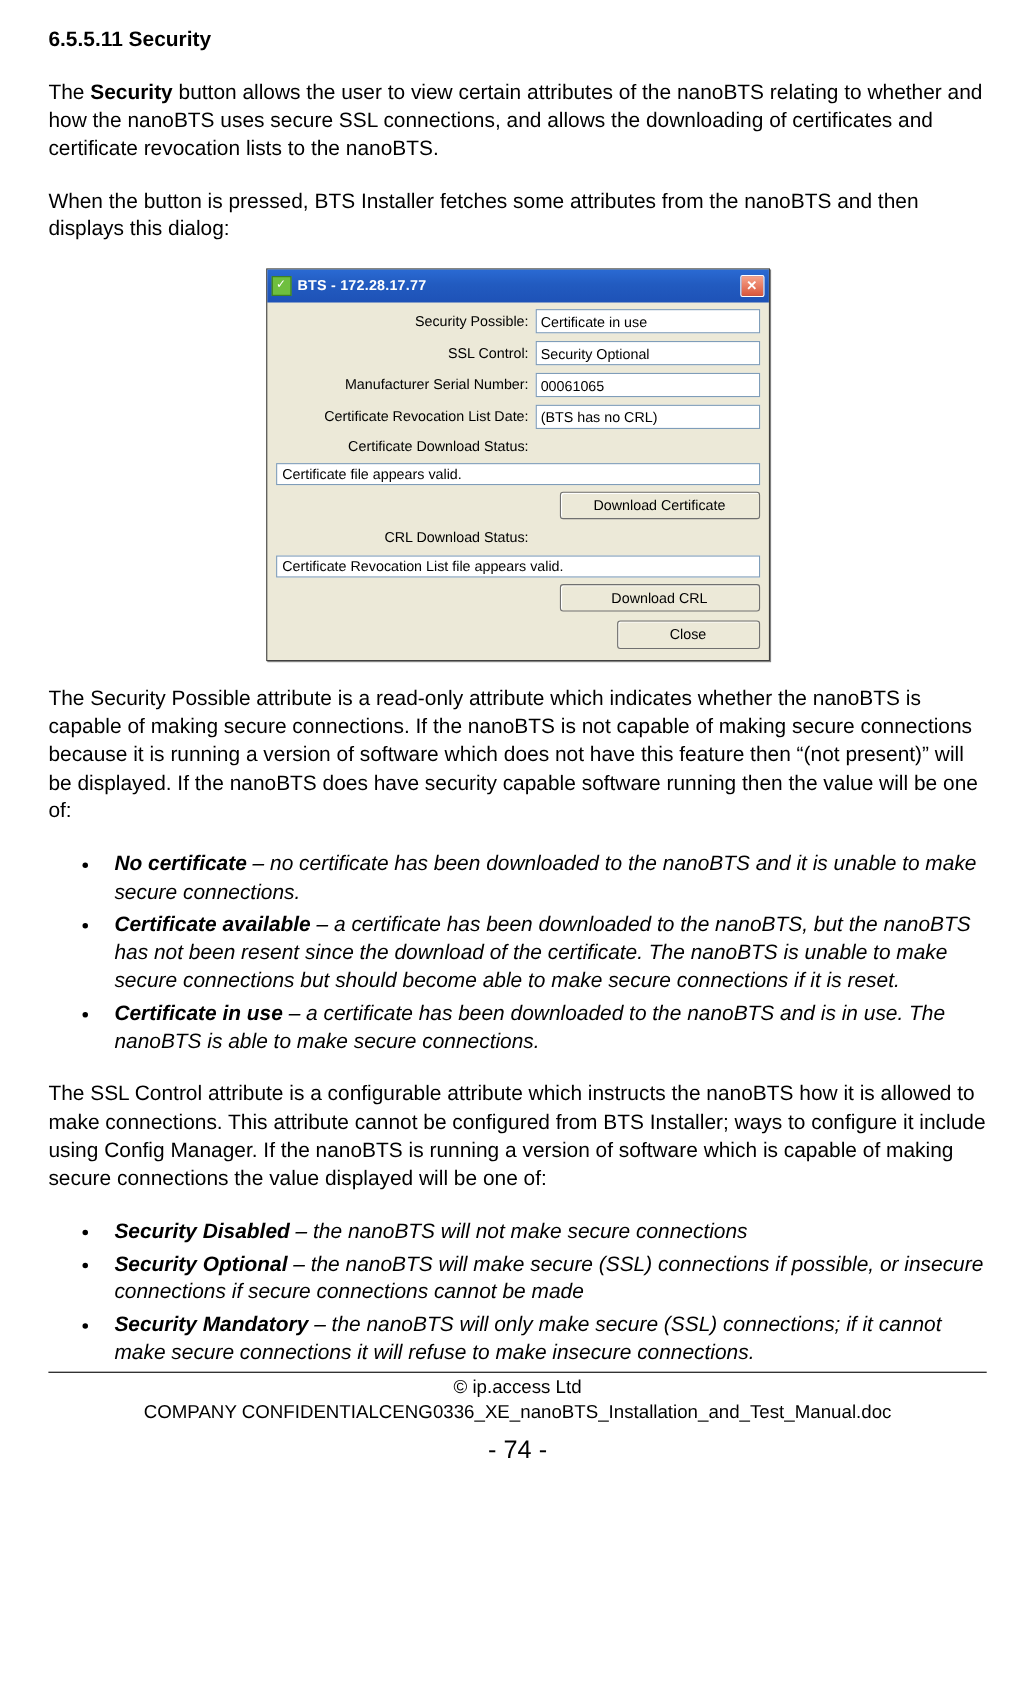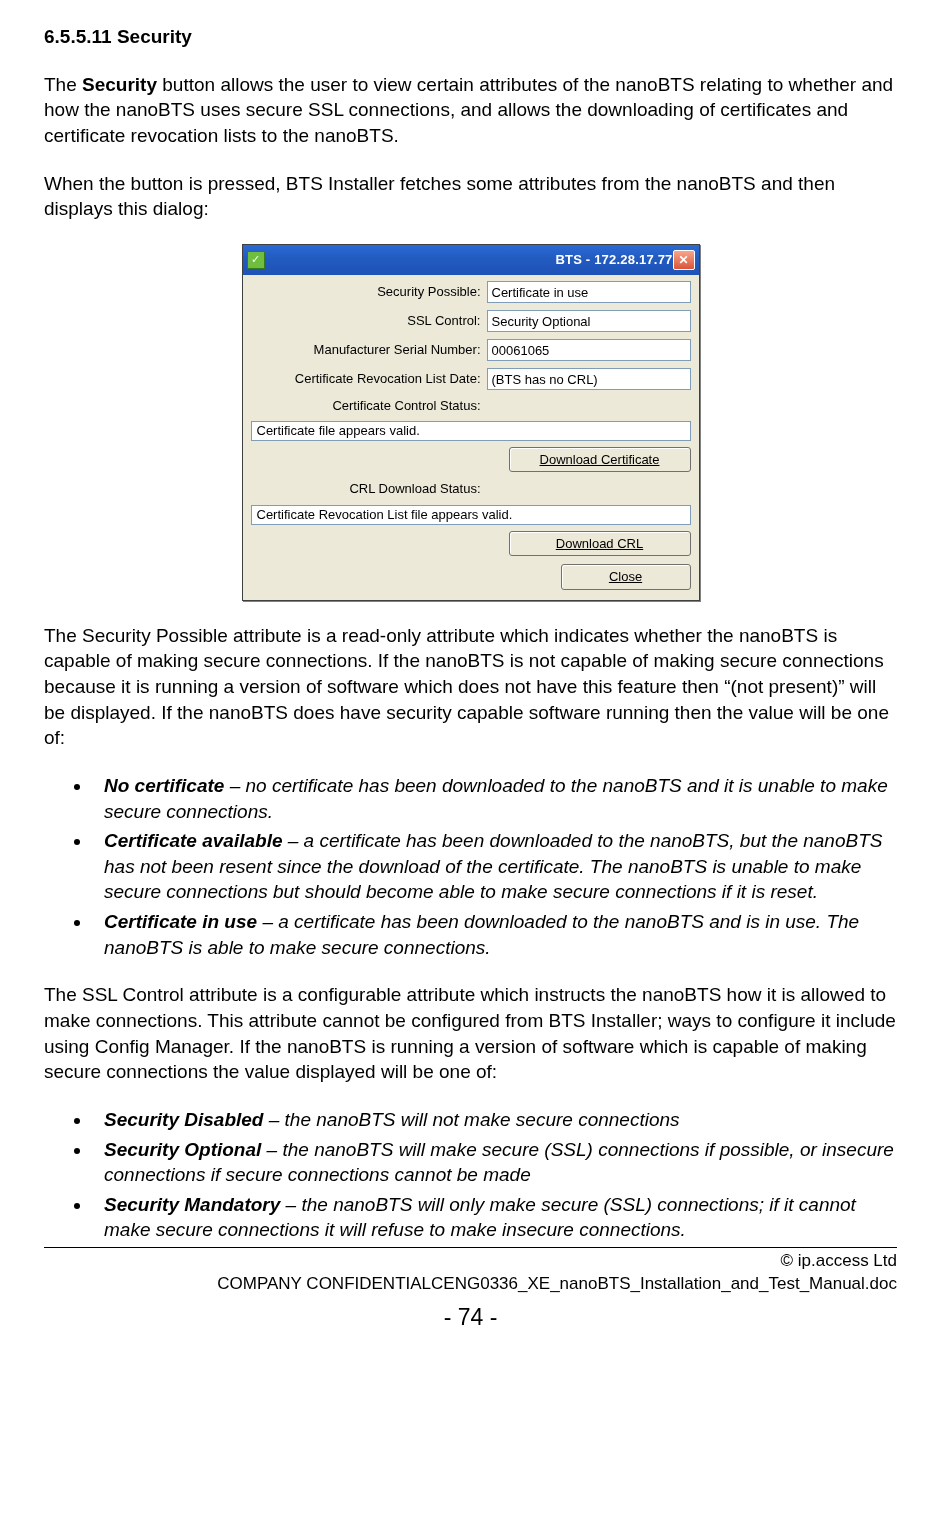--- a/index.html
+++ b/index.html
@@ -12,21 +12,21 @@
     padding: 24px 44px 16px 44px;
     width: 941px;
     box-sizing: border-box;
   }
   .section-heading { font-weight: bold; margin: 0 0 22px 0; }
   p { margin: 0 0 22px 0; }
   ul { margin: 0 0 22px 0; padding-left: 48px; font-style: italic; }
   li { margin-bottom: 4px; padding-left: 12px; }
   .bold { font-weight: bold; }
   hr { border: none; border-top: 1px solid #000; margin: 4px 0 2px 0; }
-  .footer-row { display:flex; justify-content:flex-end; font-size:17px; }
+  .footer-row { display:flex; justify-content:center; font-size:17px; }
   .page-num { text-align:center; font-size:23px; margin-top:6px; }
 
   
   .dialog-wrap { display:flex; justify-content:center; margin: 0 0 22px 0; }
   .dialog {
     width: 456px;
     background: #ece9d8;
     border: 1px solid #404040;
     box-shadow: 1px 1px 0 #808080;
     font-family: Tahoma, Arial, sans-serif;
@@ -39,42 +39,42 @@
     display:flex; align-items:center;
     padding: 3px 4px;
     height: 24px;
   }
   .titlebar .icon {
     width:16px; height:16px; background:#6fbf3f;
     border:1px solid #3a7a1f; margin-right:6px;
     display:flex; align-items:center; justify-content:center;
     font-size:11px; color:#fff;
   }
-  .titlebar-title { flex:1; font-weight:bold; letter-spacing:0.2px;text-align:right; }
+  .titlebar-title { flex:1; font-weight:bold; letter-spacing:0.2px; }
   .titlebar-close {
     width:20px; height:18px;
     background: linear-gradient(to bottom, #f7a58c, #d9553a);
     border:1px solid #fff;
     color:#fff; font-weight:bold; font-size:12px;
     display:flex; align-items:center; justify-content:center;
     border-radius:2px;
   }
   .dlg-body { padding: 6px 8px 8px 8px; }
   .form-row { display:flex; align-items:center; margin-bottom:7px; }
   .form-label { width: 230px; text-align:right; padding-right:6px; }
   .form-field {
     flex:1; background:#fff; border:1px solid #7f9db9;
     padding:2px 4px; height:16px; font-size:13px;
     font-family: Tahoma, Arial, sans-serif;
   }
   .status-row {
     background:#fff; border:1px solid #7f9db9;
     padding:0 5px; margin:1px 0 6px 0; font-size:13px;
   }
-  .btn-row { display:flex; justify-content:flex-end; margin:0 0 8px 0;text-decoration:underline; }
+  .btn-row { display:flex; justify-content:flex-end; margin:0 0 8px 0; }
   .win-btn {
     background:#ece9d8;
     border:1px solid #707070;
     border-radius:3px;
     padding:3px 16px;
     font-family: Tahoma, Arial, sans-serif;
     font-size:13px;
     min-width: 148px;
     text-align:center;
     box-shadow: inset 1px 1px 0 #fff;
@@ -110,21 +110,21 @@
       </div>
       <div class="form-row">
         <div class="form-label">Manufacturer Serial Number:</div>
         <div class="form-field">00061065</div>
       </div>
       <div class="form-row">
         <div class="form-label">Certificate Revocation List Date:</div>
         <div class="form-field">(BTS has no CRL)</div>
       </div>
       <div class="form-row">
-        <div class="form-label">Certificate Control Status:</div>
+        <div class="form-label">Certificate Download Status:</div>
         <div style="flex:1"></div>
       </div>
       <div class="status-row">Certificate file appears valid.</div>
       <div class="btn-row">
         <div class="win-btn">Download Certificate</div>
       </div>
       <div class="form-row">
         <div class="form-label">CRL Download Status:</div>
         <div style="flex:1"></div>
       </div>

